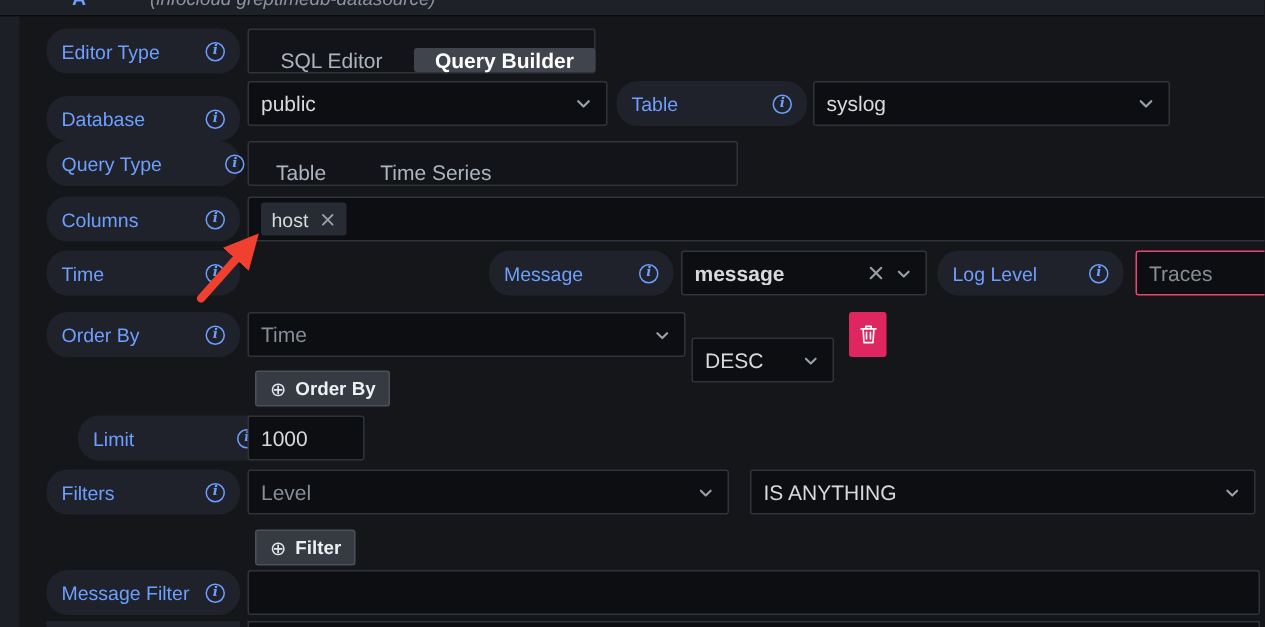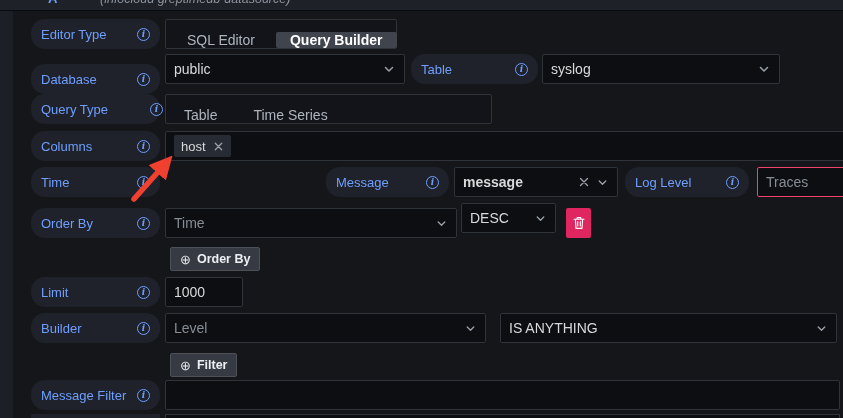--- a/index.html
+++ b/index.html
@@ -182,21 +182,21 @@
     <span class="info"></span>
   </div>
   <div class="select" style="top:208px; left:165px; width:292px;">
     <span class="value placeholder">Time</span>
     <span class="chev">
       <svg width="13" height="13" viewBox="0 0 14 14">
           <path d="M3.5 5.5 7 9l3.5-3.5" fill="none" stroke="#9aa0aa" stroke-width="1.5" stroke-linecap="round" stroke-linejoin="round"></path>
         </svg>
     </span>
   </div>
-  <div class="select" style="top:203px; left:461px; width:95px;">
+  <div class="select" style="top:225px; left:461px; width:95px;">
     <span class="value">DESC</span>
     <span class="chev">
       <svg width="13" height="13" viewBox="0 0 14 14">
           <path d="M3.5 5.5 7 9l3.5-3.5" fill="none" stroke="#9aa0aa" stroke-width="1.5" stroke-linecap="round" stroke-linejoin="round"></path>
         </svg>
     </span>
   </div>
   <button class="trash-btn" style="top:208px; left:566px;">
     <span style="display:flex;">
       <svg width="12" height="14" viewBox="0 0 12 14">
@@ -204,30 +204,30 @@
           <path d="M4.7 5.6v4.4M7.3 5.6v4.4" stroke="#ffffff" stroke-width="1.1" stroke-linecap="round"></path>
         </svg>
     </span>
   </button>
 
   <button class="add-btn" style="top:247px; left:170px;">
     <span class="plus"></span>
     <span>Order By</span>
   </button>
 
-  <div class="label-box" style="top:277px;">
+  <div class="label-box" style="top:277px;margin-left:21px;">
     <span class="label-text">Limit</span>
     <span class="info"></span>
   </div>
   <div class="text-input" style="top:277px; left:165px; width:78px;">
     <span>1000</span>
   </div>
 
   <div class="label-box" style="top:313px;">
-    <span class="label-text">Builder</span>
+    <span class="label-text">Filters</span>
     <span class="info"></span>
   </div>
   <div class="select" style="top:313px; left:165px; width:321px;">
     <span class="value placeholder">Level</span>
     <span class="chev">
       <svg width="13" height="13" viewBox="0 0 14 14">
           <path d="M3.5 5.5 7 9l3.5-3.5" fill="none" stroke="#9aa0aa" stroke-width="1.5" stroke-linecap="round" stroke-linejoin="round"></path>
         </svg>
     </span>
   </div>

